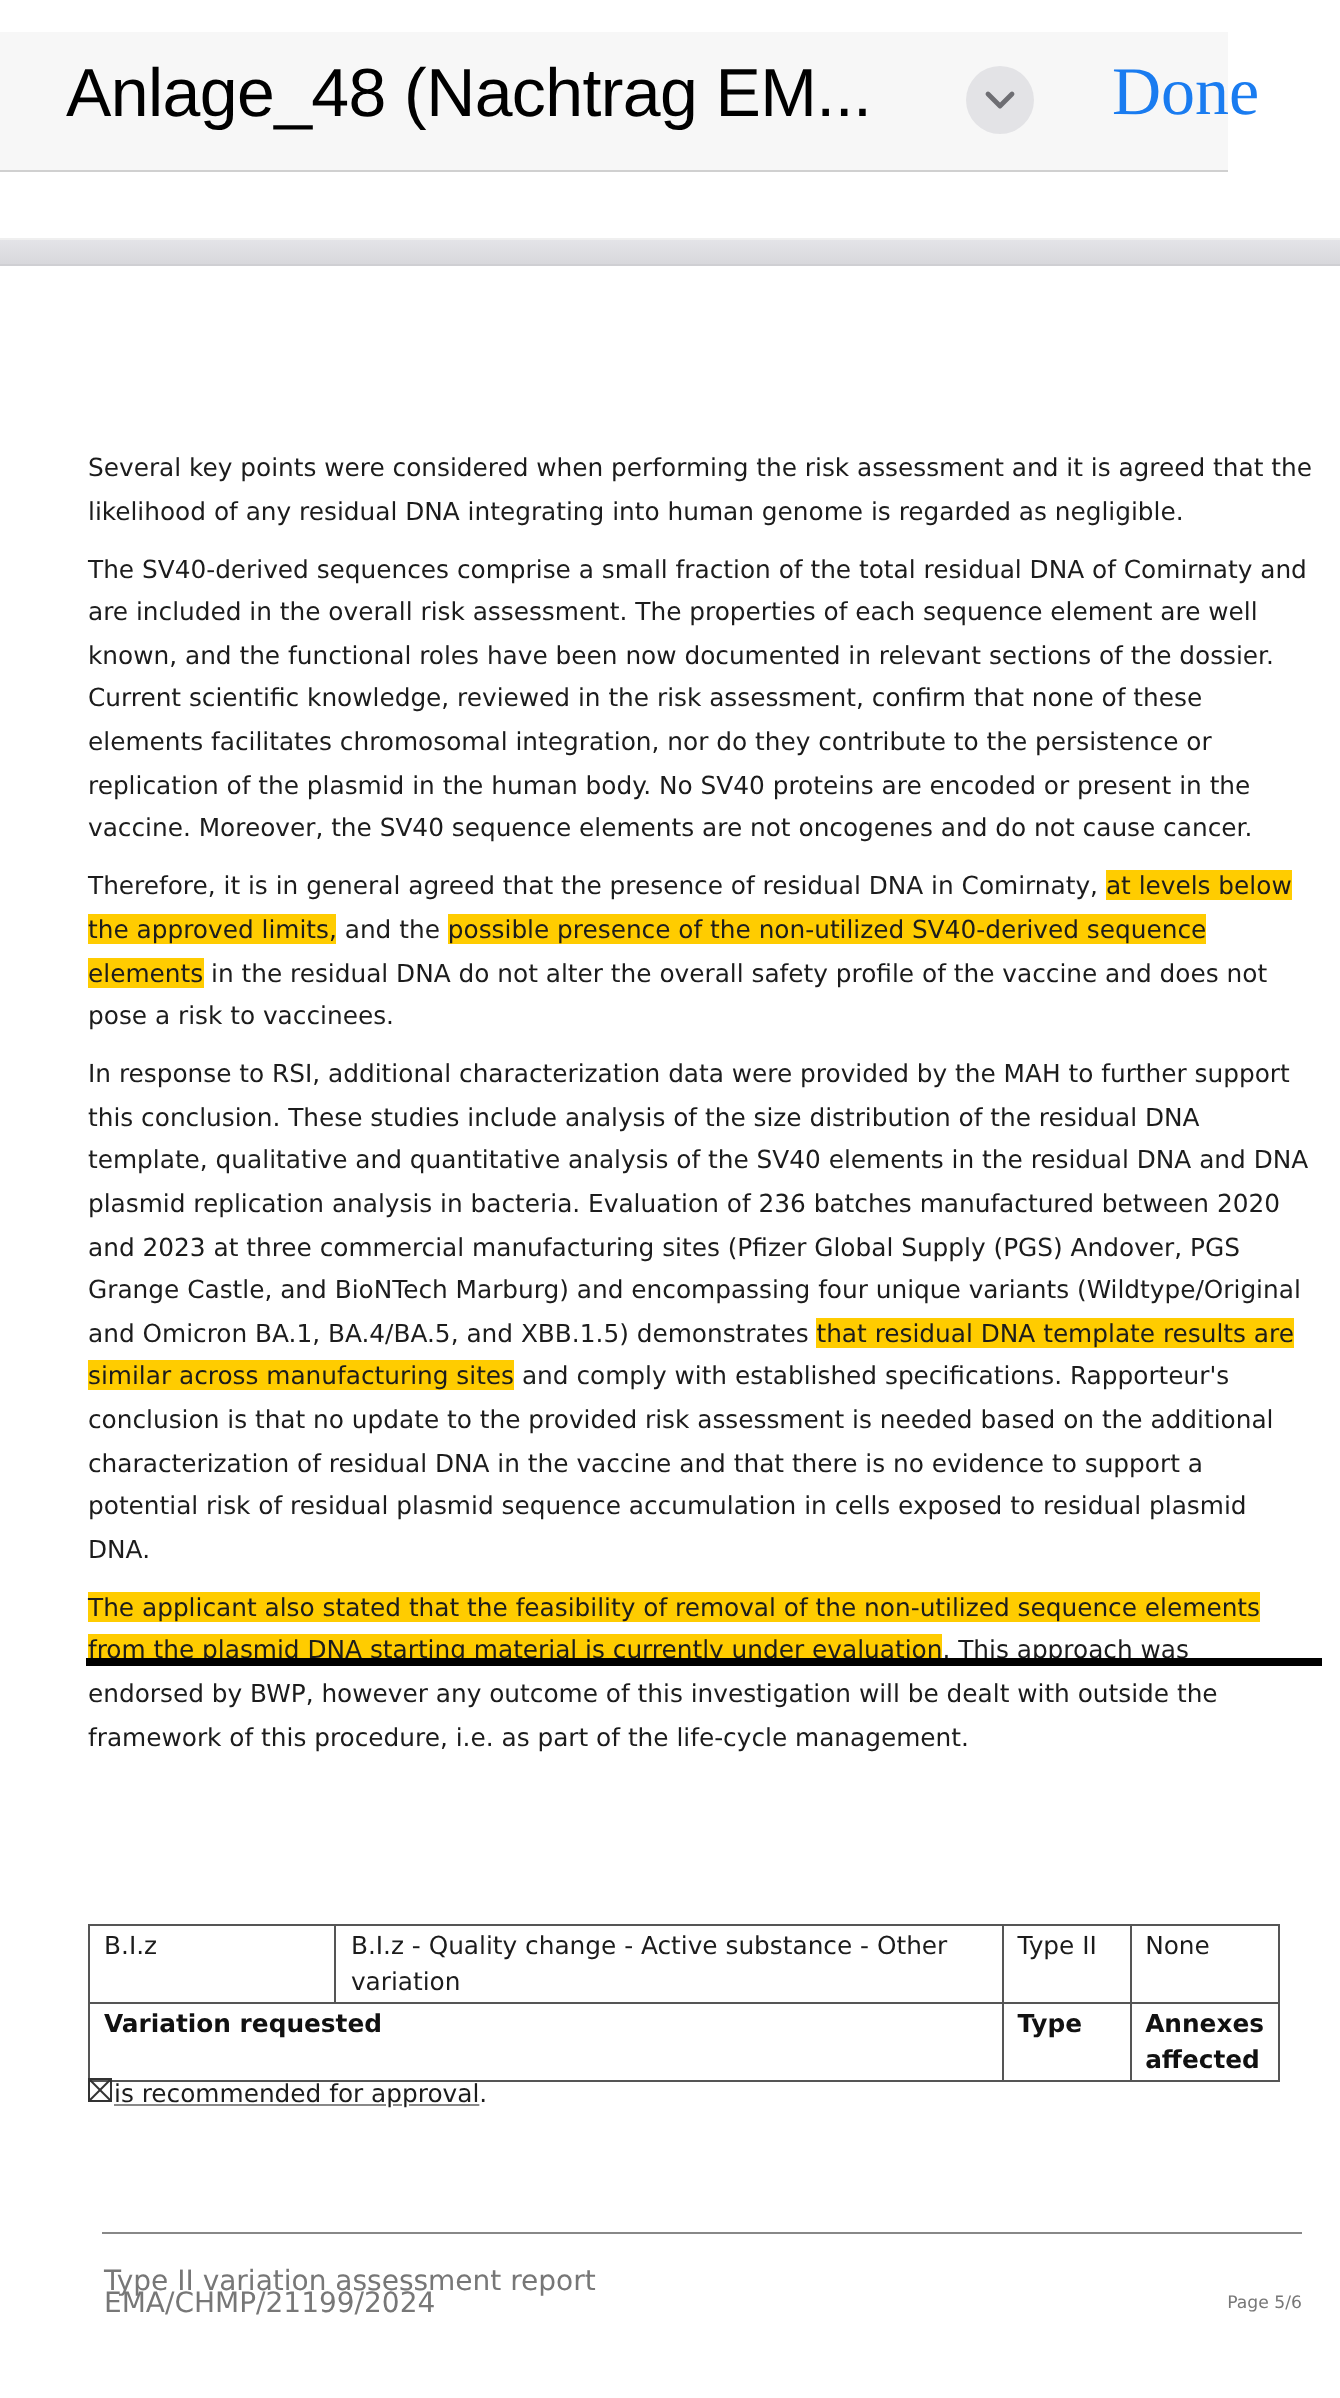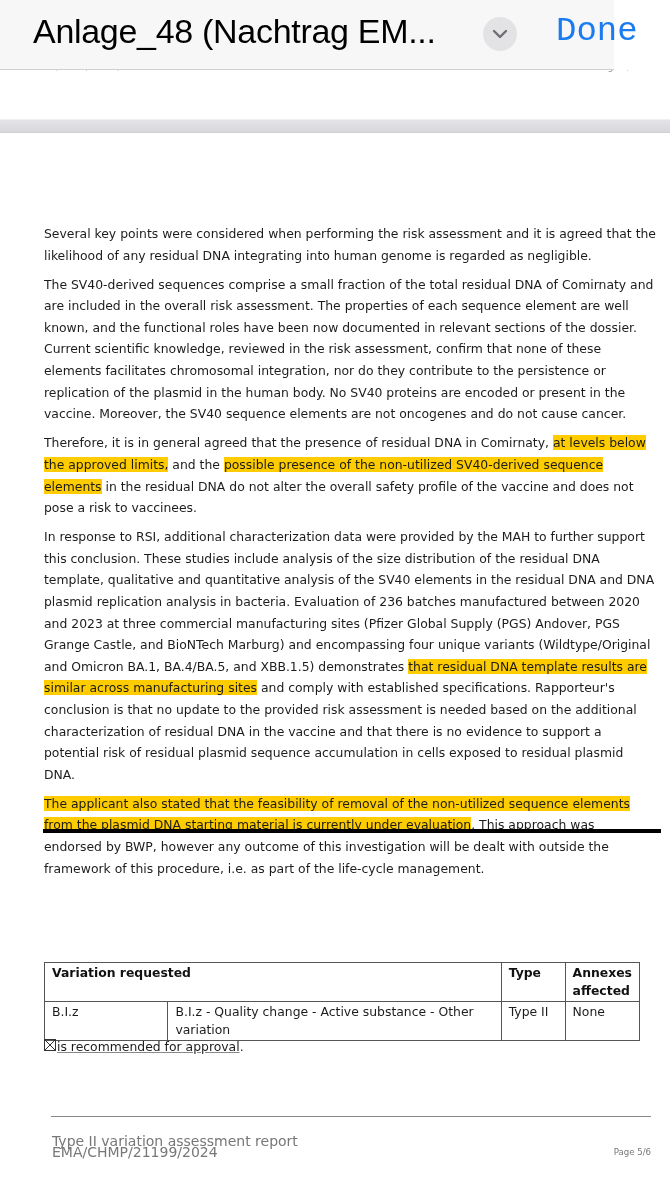--- a/index.html
+++ b/index.html
@@ -6,21 +6,21 @@
     html, body {
       width: 670px;
       height: 1199px;
       overflow: hidden;
       background: #ffffff;
       font-family: "DejaVu Sans", sans-serif;
       color: #1a1a1a;
     }
     .topbar {
       position: absolute;
-      left: 0; top: 0;
+      left: 0; top: 16px;
       width: 614px;
       height: 70px;
       background: #f7f7f7;
       border-bottom: 1px solid #d0d0d0;
       z-index: 10;
     }
     .topbar .title {
       position: absolute;
       left: 33px;
       top: 12px;
@@ -40,21 +40,21 @@
       border-radius: 50%;
       background: #e3e3e6;
       display: flex;
       align-items: center;
       justify-content: center;
     }
     .topbar .done {
       position: absolute;
       left: 556px;
       top: 12px;
-      font-family: Liberation Mono, monospace;
+      font-family: Liberation Serif, serif;
       font-size: 34px;
       font-weight: 500;
       color: #1a7cf0;
       cursor: pointer;
     }
     .prev-footer {
       position: absolute;
       top: 70px;
       left: 0;
       width: 670px;
@@ -209,29 +209,29 @@
       <p><span class="hl">The applicant also stated that the feasibility of removal of the non-utilized sequence elements from the plasmid DNA starting material is currently under evaluation</span><span>. This approach was endorsed by BWP, however any outcome of this investigation will be dealt with outside the framework of this procedure, i.e. as part of the life-cycle management.</span></p>
     </div>
 
   <div class="rule-thick"></div>
 
 
 
   <table class="var">
     <tbody>
         <tr>
-      <th class="col1" colspan="2">Variation requested</th>
-      <th class="col3">Type</th>
-      <th class="col4">Annexes affected</th>
-    </tr>
-    <tr>
       <td class="col1">B.I.z</td>
       <td class="col2">B.I.z - Quality change - Active substance - Other variation</td>
       <td class="col3">Type II</td>
       <td class="col4">None</td>
+    </tr>
+    <tr>
+      <th class="col1" colspan="2">Variation requested</th>
+      <th class="col3">Type</th>
+      <th class="col4">Annexes affected</th>
     </tr>
   </tbody>
     </table>
 
   <div class="approval">
     <svg class="box" viewBox="0 0 12 12">
       <rect x="0.5" y="0.5" width="11" height="11" fill="none" stroke="#333" stroke-width="1"></rect>
       <line x1="1" y1="1" x2="11" y2="11" stroke="#333" stroke-width="1"></line>
       <line x1="11" y1="1" x2="1" y2="11" stroke="#333" stroke-width="1"></line>
     </svg>

